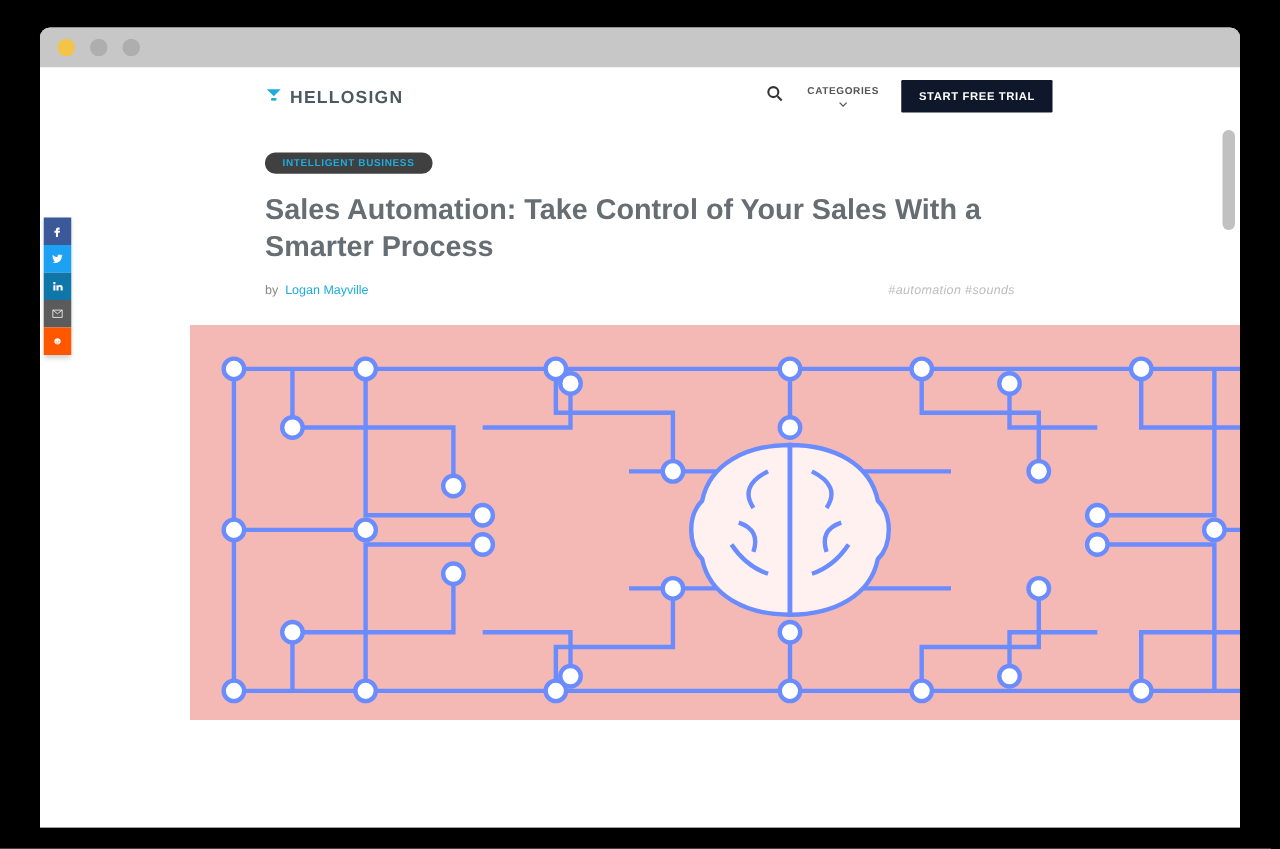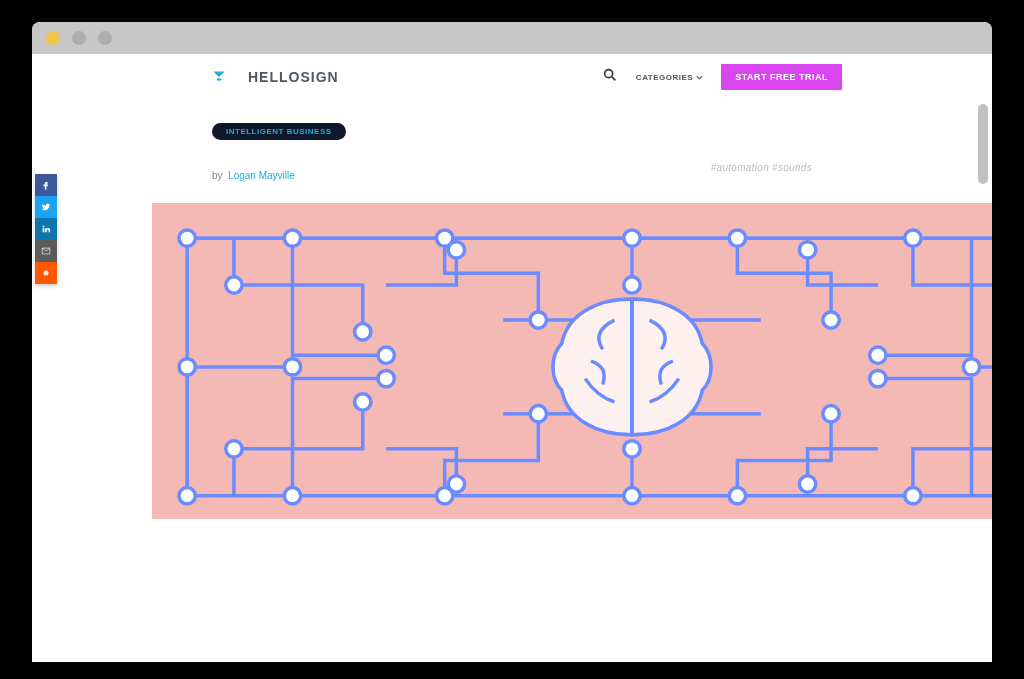--- a/index.html
+++ b/index.html
@@ -42,42 +42,42 @@
   .scrollbar {
     position:absolute; right:4px; top:50px; width:10px; height:80px;
     background:#c1c1c1; border-radius:5px;
   }
 
   
   .site-header{
     display:flex; align-items:center; justify-content:space-between;
     padding:10px 40px 10px 180px;
   }
-  .brand{display:flex;align-items:center;gap:22px;font-weight:700;letter-spacing:1px;font-size:14px;color:#4b5a61;}
+  .brand{display:flex;align-items:center;gap:6px;font-weight:700;letter-spacing:1px;font-size:14px;color:#4b5a61;}
   .brand-logo{width:14px;height:14px;position:relative;}
   .brand-logo svg{display:block}
   .brand-text{font-family:Arial;}
   .header-right{display:flex;align-items:center;gap:18px;margin-right:110px;}
   .search-icon{cursor:pointer}
-  .categories{font-size:8px;letter-spacing:.5px;color:#555;font-weight:700;display:flex;align-items:center;gap:3px;cursor:pointer;}
-  .cta-btn{background:#d946ef;color:#fff;border:none;padding:8px 14px;font-size:9px;font-weight:700;letter-spacing:.5px;cursor:pointer;border-radius:1px;}
+  .categories{font-size:8px;letter-spacing:.5px;color:#555;font-weight:700;display:flex;align-items:center;gap:3px;cursor:pointer;flex-direction:column;}
+  .cta-btn{background:#0f172a;color:#fff;border:none;padding:8px 14px;font-size:9px;font-weight:700;letter-spacing:.5px;cursor:pointer;border-radius:1px;}
 
   
   .share-col{position:absolute;left:3px;top:120px;display:flex;flex-direction:column;box-shadow:0 2px 4px rgba(0,0,0,.2);}
   .share-btn{width:22px;height:22px;display:flex;align-items:center;justify-content:center;color:#fff;font-size:11px;}
   .sb-fb{background:#3b5998;} .sb-tw{background:#1da1f2;} .sb-li{background:#0e76a8;}
   .sb-mail{background:#5b5b5b;} .sb-rd{background:#ff5700;}
 
   
   .article{padding:0 120px;}
   .article-head{padding:20px 180px 12px 180px; max-width:700px;}
-  .tag-pill{display:inline-block;background:#0f172a;color:#1eacdc;border-radius:14px;padding:4px 14px;font-size:8px;font-weight:700;letter-spacing:.5px;margin-bottom:14px;}
+  .tag-pill{display:inline-block;background:#404040;color:#1eacdc;border-radius:14px;padding:4px 14px;font-size:8px;font-weight:700;letter-spacing:.5px;margin-bottom:14px;}
   h1.title{margin:0 0 14px 0;font-size:23px;line-height:1.3;color:#666e73;font-weight:600;}
   .meta-row{display:flex;justify-content:space-between;align-items:center;font-size:10px;}
-  .byline{color:#888;margin-top:16px;}
+  .byline{color:#888;}
   .byline a{color:#1eacdc;text-decoration:none;}
   .post-tags{color:#bdbdbd;font-style:italic;letter-spacing:.3px;}
 
   
   .hero{margin-top:10px;width:100%;}
   .hero svg{width:100%;height:auto;display:block;}
 
   
   .body-copy{max-width:430px;margin:24px auto 0 auto;font-size:10px;line-height:1.55;color:#777;}
 </style>
@@ -147,20 +147,21 @@
           <svg width="7" height="7" viewBox="0 0 10 10">
               <path d="M1 3l4 4 4-4" stroke="#555" stroke-width="1.5" fill="none"></path>
             </svg>
         </span>
         <button class="cta-btn">START FREE TRIAL</button>
       </div>
     </header>
 
     <div class="article-head">
       <span class="tag-pill">INTELLIGENT BUSINESS</span>
+      <h1 class="title">Sales Automation: Take Control of Your Sales With a Smarter Process</h1>
       <div class="meta-row">
         <span class="byline">
           <span>by</span>
           &nbsp;<a href="#">Logan Mayville</a>
         </span>
         <span class="post-tags">#automation #sounds</span>
       </div>
     </div>
 
     <div class="hero article">

